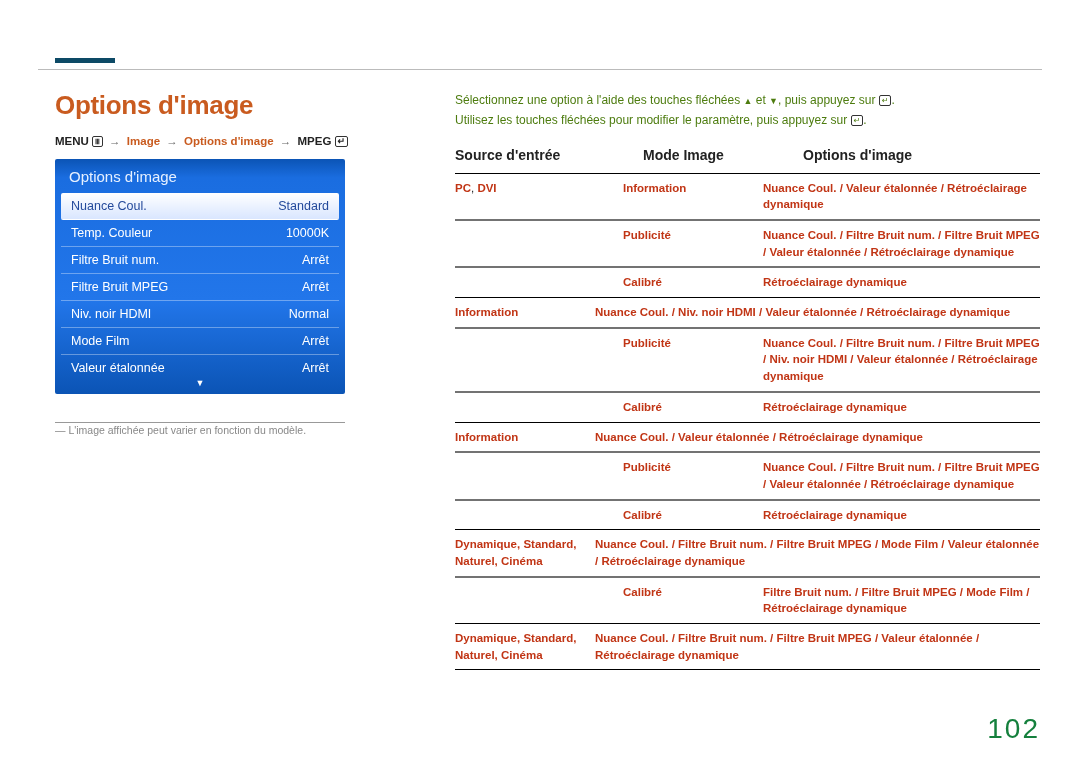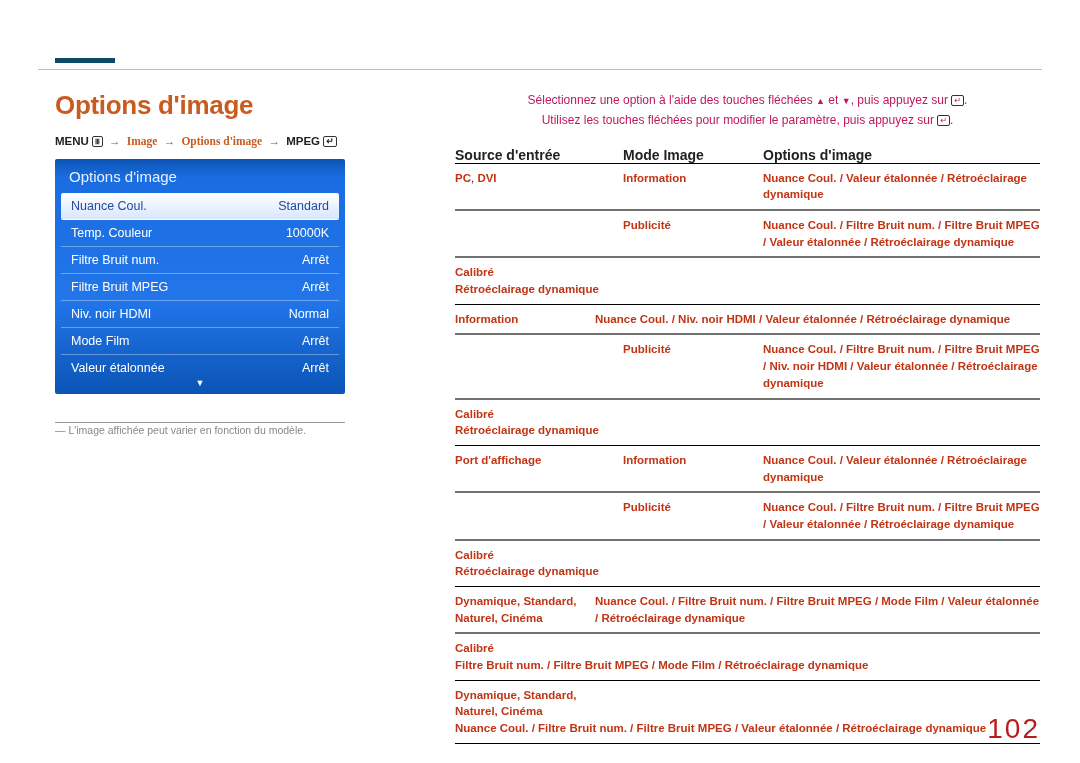--- a/index.html
+++ b/index.html
@@ -34,21 +34,21 @@
     font-size: 26px;
     font-weight: 600;
     letter-spacing: -0.3px;
   }
   .breadcrumb {
     margin-top: 14px;
     font-size: 11.5px;
     font-weight: bold;
     color: #222;
   }
-  .breadcrumb .hl { color: #c95b1f; font-family: Liberation Serif, serif; }
+  .breadcrumb .hl { color: #c95b1f; }
   .breadcrumb .arrow { font-weight: normal; color: #666; padding: 0 3px; }
   .breadcrumb .icon {
     display: inline-block;
     border: 1.3px solid #333;
     border-radius: 2px;
     font-size: 7px;
     padding: 0 2px;
     vertical-align: 1px;
     line-height: 9px;
     height: 11px;
@@ -97,67 +97,68 @@
     padding-top: 1px;
     width: 290px;
   }
 
   .right {
     position: absolute;
     left: 455px;
     top: 90px;
     right: 40px;
   }
-  .desc { font-size: 12px; color: #be185d; line-height: 1.7; text-align: center; }
+  .desc { font-size: 12px; color: #4d7c0f; line-height: 1.7; }
   .arrow-tri { font-size: 9px; }
   .enter-inline {
     display: inline-block;
     border: 1.3px solid #333;
     border-radius: 2px;
     font-size: 8px;
     padding: 0 2px;
     vertical-align: 1px;
     line-height: 9px;
     height: 11px;
   }
 
   .tbl {
     margin-top: 16px;
     width: 100%;
   }
   .tbl-head {
     display: flex;
     border-bottom: 1px solid #000;
-    padding-bottom: 0;
+    padding-bottom: 10px;
     font-size: 14px;
     font-weight: bold;
     color: #222;
+    gap: 20px;
   }
   .c1 { width: 168px; }
   .c2 { width: 140px; }
   .c3 { flex: 1; }
   .tbl-row {
     display: flex;
     border-bottom: 1px solid #444;
     padding: 6px 0 6px;
     font-size: 11.5px;
     line-height: 1.45;
   }
   .rd { color: #c13515; font-weight: 600; }
   .norm { color: #222; }
   .tbl-group { border-bottom: 1px solid #000; }
-  .tbl-group .tbl-row:last-child { border-bottom: none; flex-direction: column; }
+  .tbl-group .tbl-row:last-child { border-bottom: none; }
   .tbl-group .tbl-row { border-bottom: 2px solid #737373; }
 
   .pagenum {
     position: absolute;
     right: 40px;
     bottom: 18px;
     font-size: 28px;
-    color: #b91c1c;
+    color: #15803d;
     letter-spacing: 2px;
     margin-top: 36px;
   }
 </style>
 </head>
 <body>
 
 <div class="teal-bar"></div>
 <div class="top-bar"></div>
 
@@ -255,21 +256,20 @@
             <div class="c3"><span class="rd">Nuance Coul.</span><span class="rd"> / </span><span class="rd">Filtre Bruit num.</span><span class="rd"> / </span><span class="rd">Filtre Bruit MPEG</span><span class="rd"> / </span><span class="rd">Niv. noir HDMI</span><span class="rd"> / </span><span class="rd">Valeur étalonnée</span><span class="rd"> / </span><span class="rd">Rétroéclairage dynamique</span></div>
           </div>
           <div class="tbl-row">
             <div class="c1"></div>
             <div class="c2"><span class="rd">Calibré</span></div>
             <div class="c3"><span class="rd">Rétroéclairage dynamique</span></div>
           </div>
         </div>
         <div class="tbl-group">
           <div class="tbl-row">
-            <div class="c1"><span class="rd">Port d'affichage</span></div>
             <div class="c2"><span class="rd">Information</span></div>
             <div class="c3"><span class="rd">Nuance Coul.</span><span class="rd"> / </span><span class="rd">Valeur étalonnée</span><span class="rd"> / </span><span class="rd">Rétroéclairage dynamique</span></div>
           </div>
           <div class="tbl-row">
             <div class="c1"></div>
             <div class="c2"><span class="rd">Publicité</span></div>
             <div class="c3"><span class="rd">Nuance Coul.</span><span class="rd"> / </span><span class="rd">Filtre Bruit num.</span><span class="rd"> / </span><span class="rd">Filtre Bruit MPEG</span><span class="rd"> / </span><span class="rd">Valeur étalonnée</span><span class="rd"> / </span><span class="rd">Rétroéclairage dynamique</span></div>
           </div>
           <div class="tbl-row">
             <div class="c1"></div>

